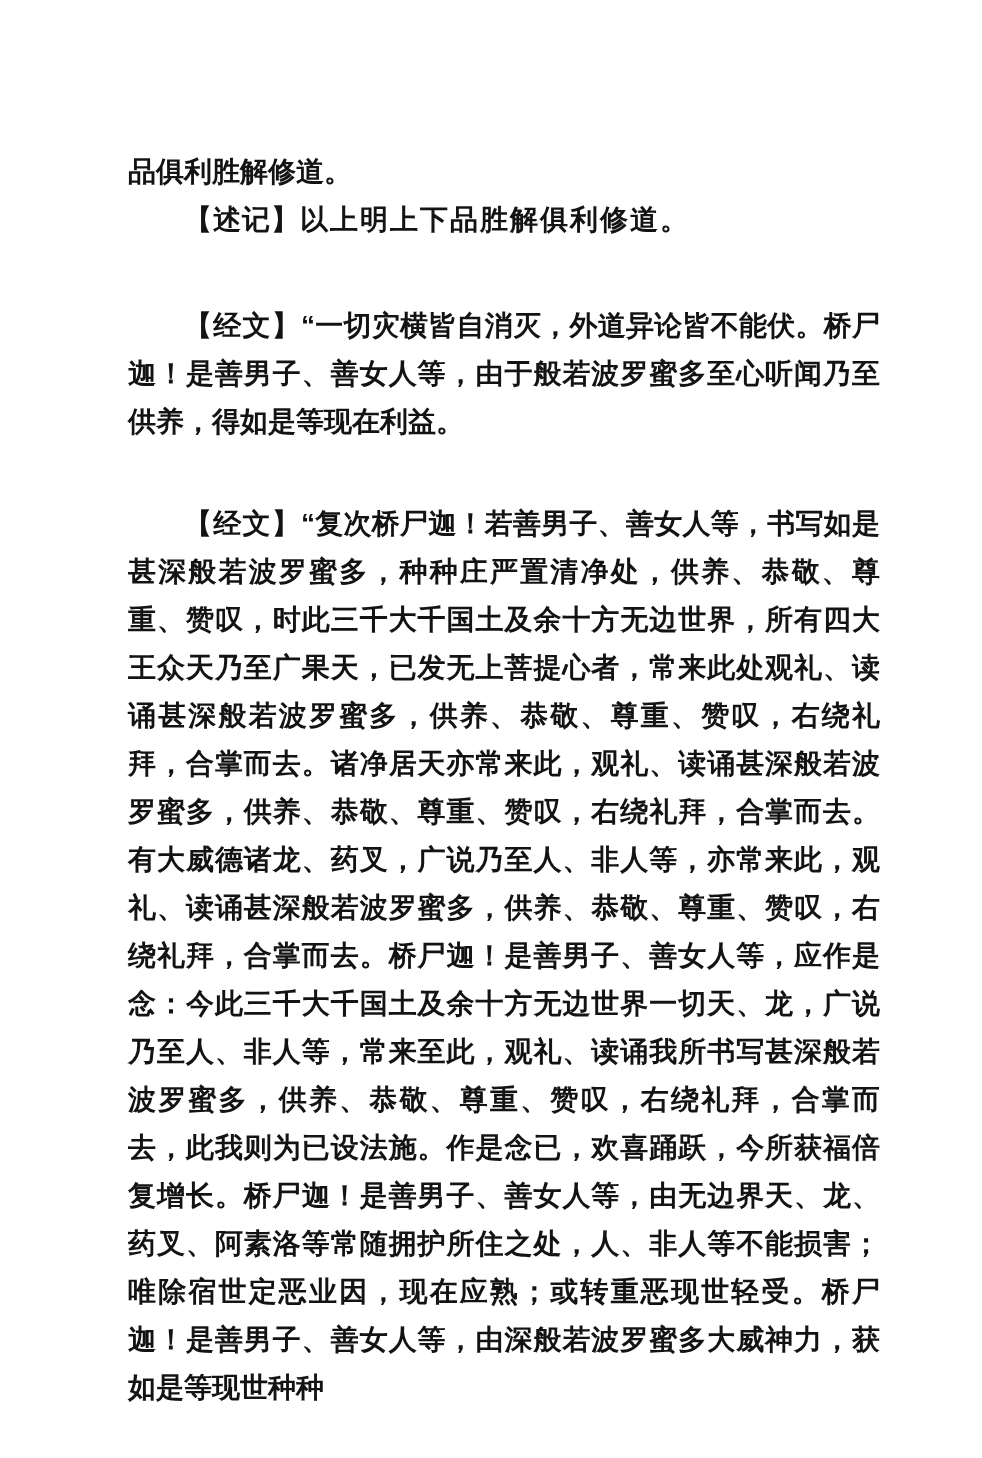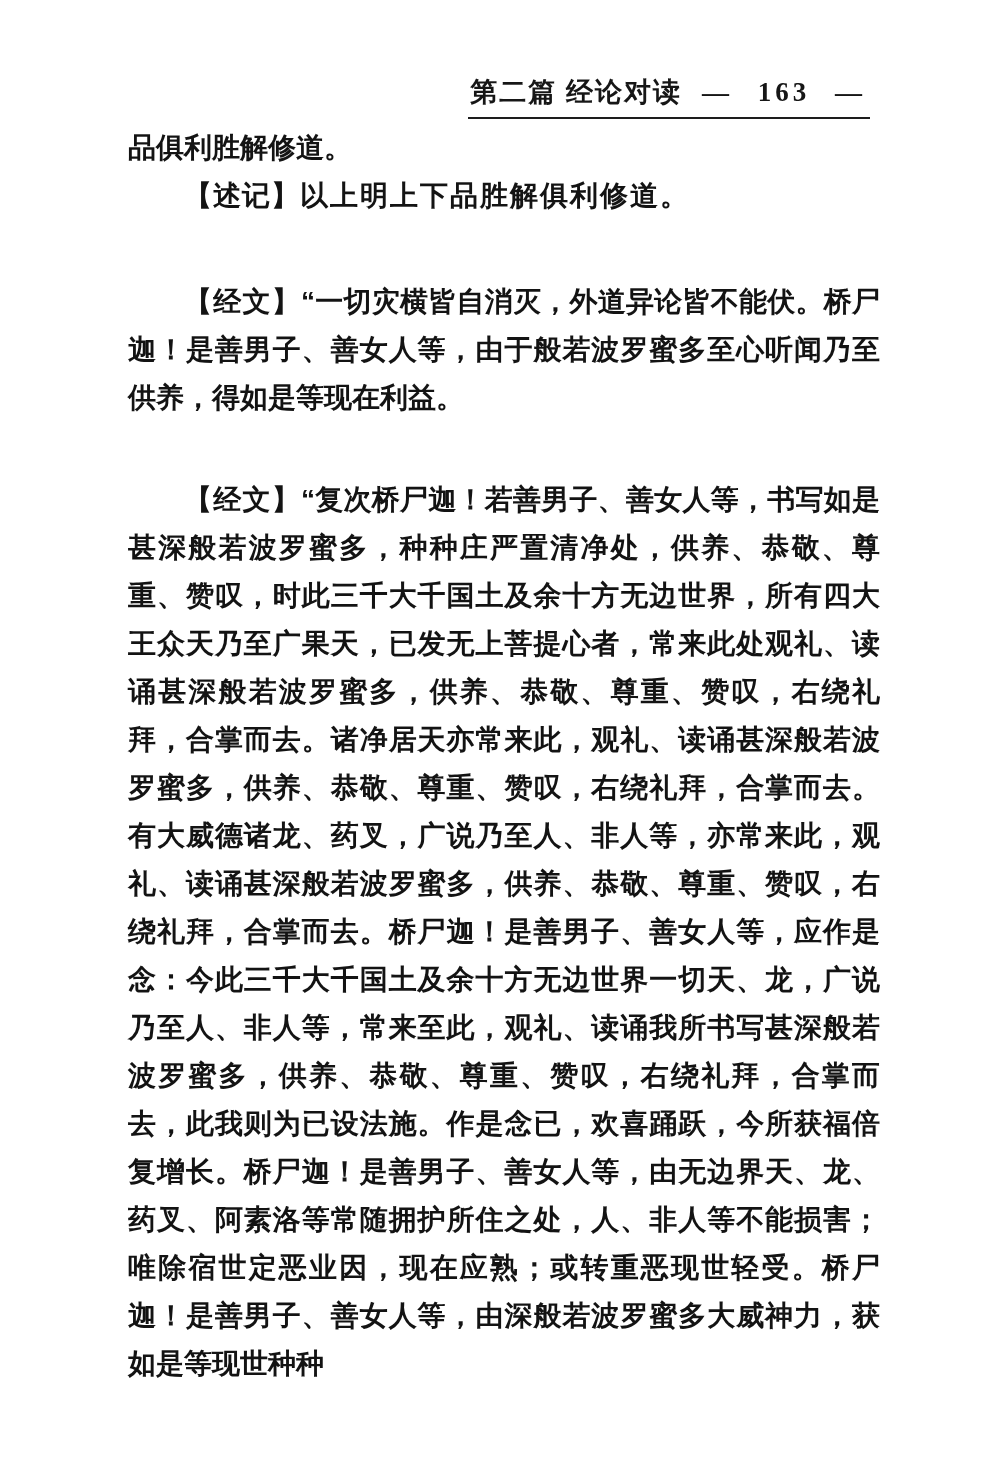--- a/index.html
+++ b/index.html
@@ -36,21 +36,21 @@
     white-space: nowrap;
   }
   .running-head .pagination {
     margin-left: 20px;
     word-spacing: 14px;
     letter-spacing: 4px;
   }
   .text-body {
     position: absolute;
     left: 128px;
-    top: 124px;
+    top: 148px;
     width: 752px;
   }
   .text-body p {
     margin: 0;
     font-size: 28px;
     line-height: 48px;
     text-align: justify;
     text-justify: inter-ideograph;
     color: #131313;
   }
@@ -76,23 +76,20 @@
   .commentary-text {
     font-weight: 600;
     letter-spacing: 2px;
   }
 </style>
 </head>
 <body>
 
 <div class="page">
 
-  <div class="running-head">
-    <span>第二篇 经论对读</span><span class="pagination">— 163 —</span>
-  </div>
 
   <div class="text-body">
 
     <p class="serif para-continuation">品俱利胜解修道。</p>
 
     <p class="para-indent"><span class="block-label serif">【述记】</span><span class="serif commentary-text">以上明上下品胜解俱利修道。</span></p>
 
     <p class="para-indent para-scripture-1"><span class="block-label serif">【经文】</span><span class="heiti">“一切灾横皆自消灭，外道异论皆不能伏。桥尸迦！是善男子、善女人等，由于般若波罗蜜多至心听闻乃至供养，得如是等现在利益。</span></p>
 
     <p class="para-indent para-scripture-2"><span class="block-label serif">【经文】</span><span class="heiti">“复次桥尸迦！若善男子、善女人等，书写如是甚深般若波罗蜜多，种种庄严置清净处，供养、恭敬、尊重、赞叹，时此三千大千国土及余十方无边世界，所有四大王众天乃至广果天，已发无上菩提心者，常来此处观礼、读诵甚深般若波罗蜜多，供养、恭敬、尊重、赞叹，右绕礼拜，合掌而去。诸净居天亦常来此，观礼、读诵甚深般若波罗蜜多，供养、恭敬、尊重、赞叹，右绕礼拜，合掌而去。有大威德诸龙、药叉，广说乃至人、非人等，亦常来此，观礼、读诵甚深般若波罗蜜多，供养、恭敬、尊重、赞叹，右绕礼拜，合掌而去。桥尸迦！是善男子、善女人等，应作是念：今此三千大千国土及余十方无边世界一切天、龙，广说乃至人、非人等，常来至此，观礼、读诵我所书写甚深般若波罗蜜多，供养、恭敬、尊重、赞叹，右绕礼拜，合掌而去，此我则为已设法施。作是念已，欢喜踊跃，今所获福倍复增长。桥尸迦！是善男子、善女人等，由无边界天、龙、药叉、阿素洛等常随拥护所住之处，人、非人等不能损害；唯除宿世定恶业因，现在应熟；或转重恶现世轻受。桥尸迦！是善男子、善女人等，由深般若波罗蜜多大威神力，获如是等现世种种</span></p>

